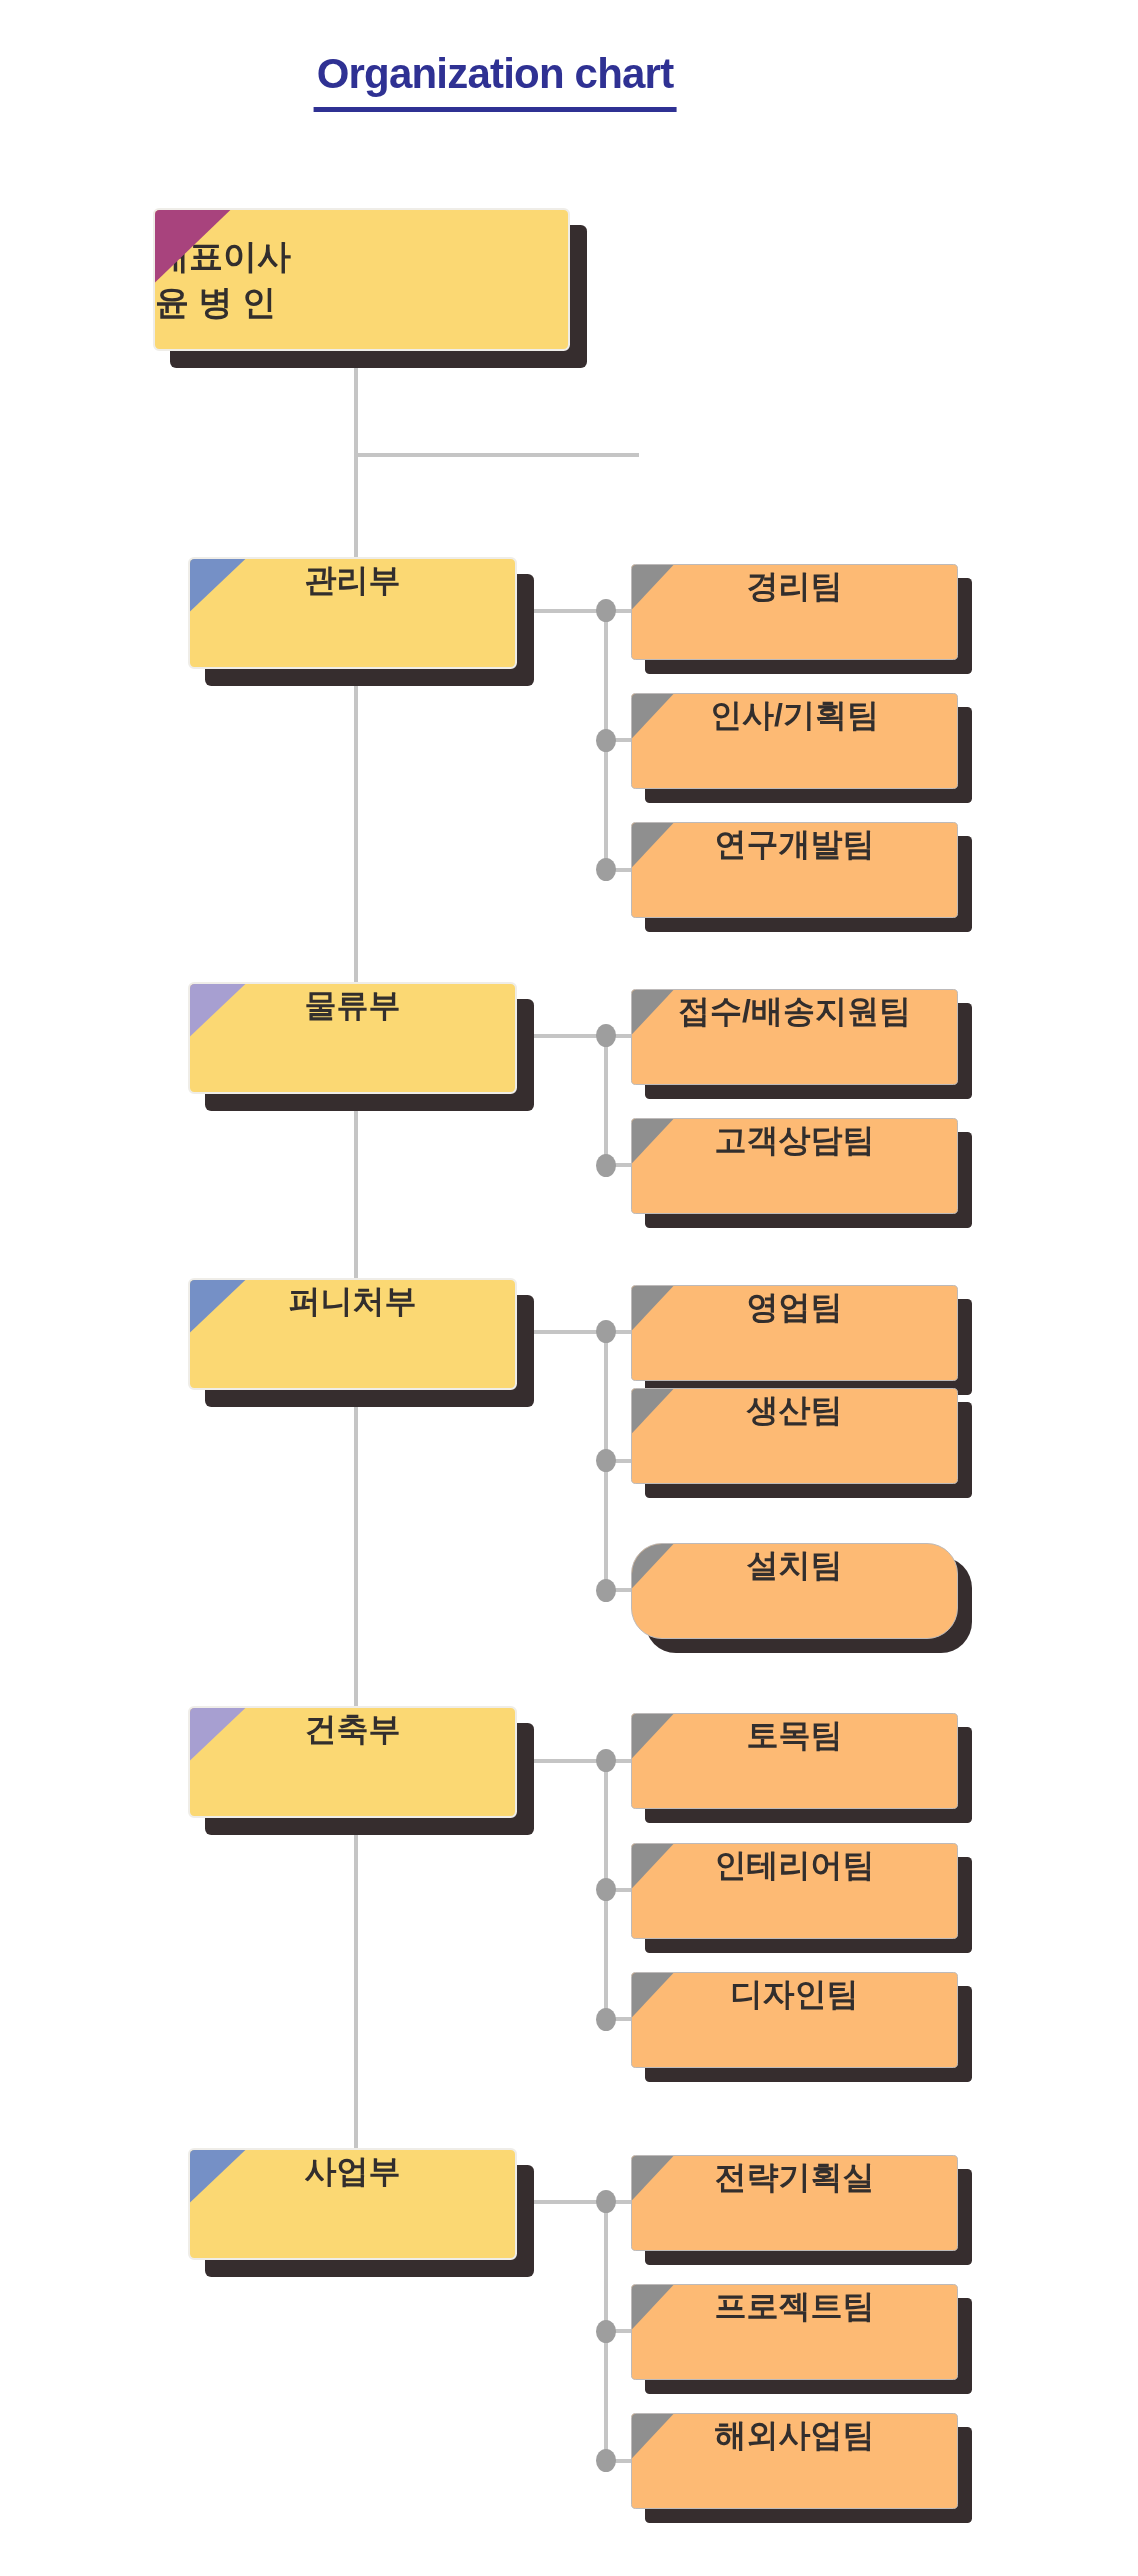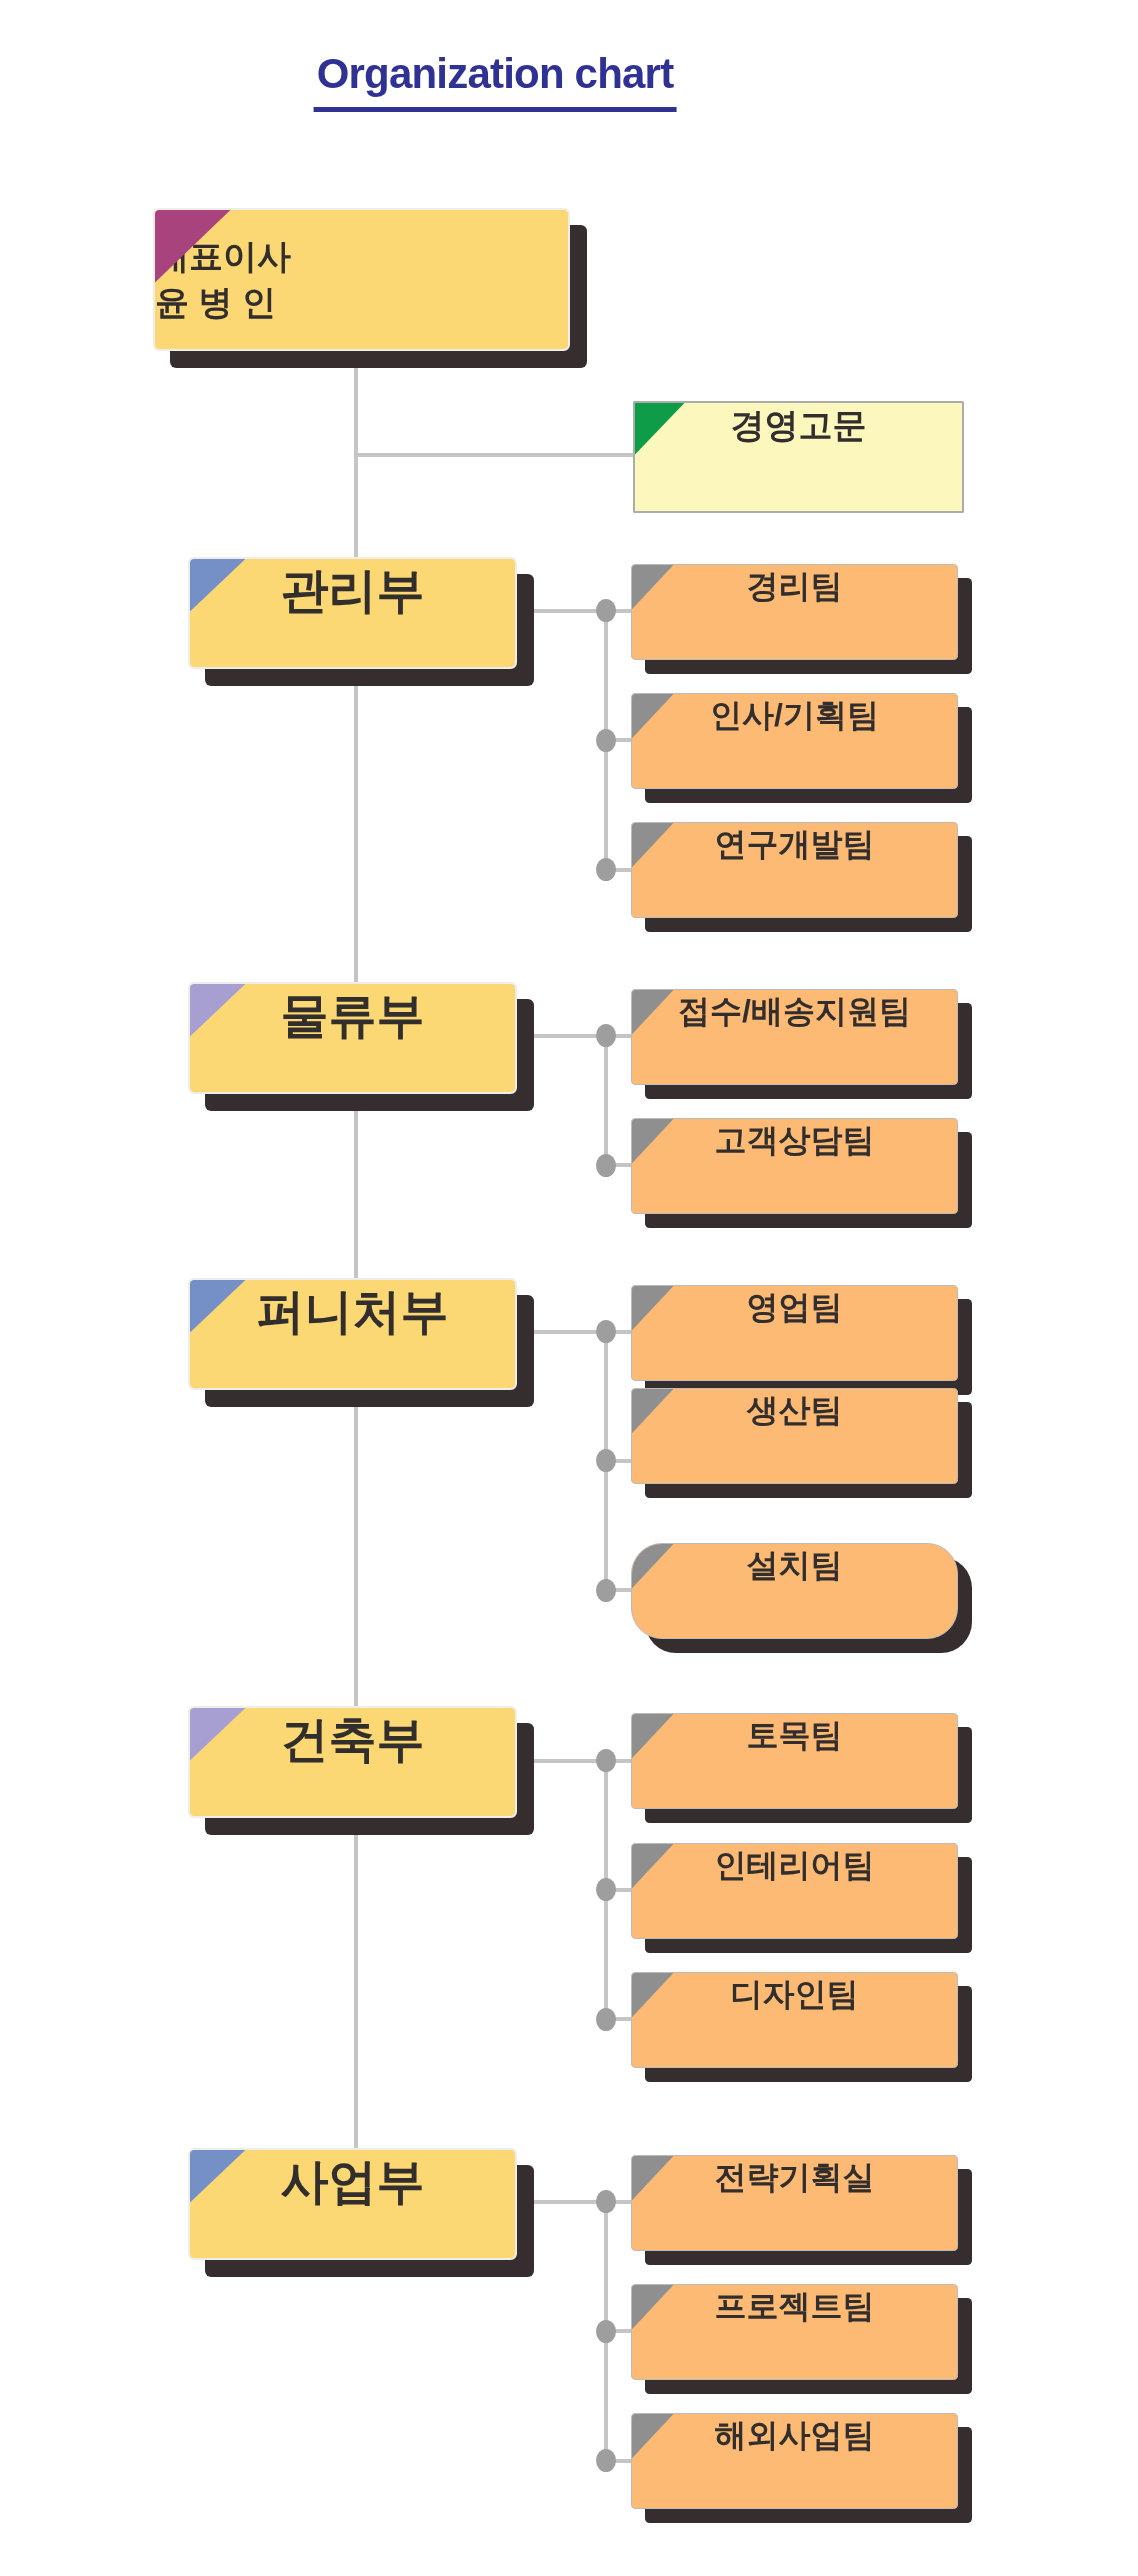--- a/index.html
+++ b/index.html
@@ -35,21 +35,21 @@
   .advisor{
     left:633px;top:401px;width:327px;height:108px;
     background:#FBF7BD;border:2.3px solid #ACACAC;border-radius:1.5px;
     font-size:34px;
   }
   .advisor .corner{width:51px;height:53px;}
   .dept{
     left:188px;width:325px;height:108px;
     background:#FBD873;border:2.3px solid #EFEDE8;border-radius:6.2px;
     box-shadow:17px 17px 0 #362D2E;
-    font-size:48px;
+    font-size:32px;
   }
   .dept .corner{width:57px;height:54px;}
   .team{
     left:631px;width:325px;height:94px;
     background:#fdba74;border:1.5px solid #BDBABA;border-radius:4.6px;
     box-shadow:14px 14px 0 #362D2E;
     font-size:32px;
   }
   .team .corner{width:43px;height:46px;background:#8F8F8F;}
 </style>
@@ -101,24 +101,20 @@
       <div class="hline" style="left: 605px; width: 31px; top: 2459px;"></div>
       <div class="dot" style="left: 596px; top: 2449px;"></div>
     </div>
 
   <div class="box ceo">
     <span class="corner" style="background: rgb(168, 67, 125);"></span>
     <span>대표이사</span>
     <span>윤 병 인</span>
   </div>
 
-  <div class="box advisor">
-    <span class="corner" style="background: rgb(14, 156, 72);"></span>
-    <span>경영고문</span>
-  </div>
 
   <div id="depts">
       <div class="box dept" style="top: 557px;">
         <span class="corner" style="background: rgb(117, 144, 198);"></span>
         <span>관리부</span>
       </div>
       <div class="box team" style="top: 564px;">
         <span class="corner"></span>
         <span>경리팀</span>
       </div>

